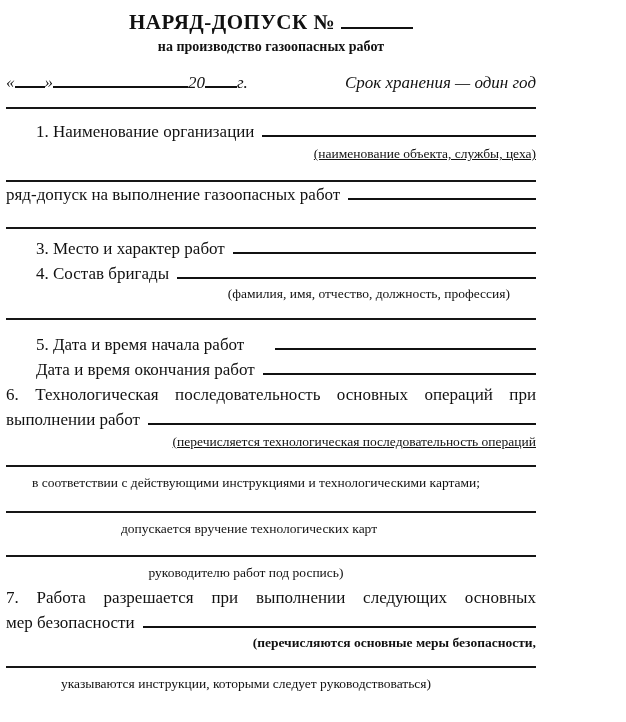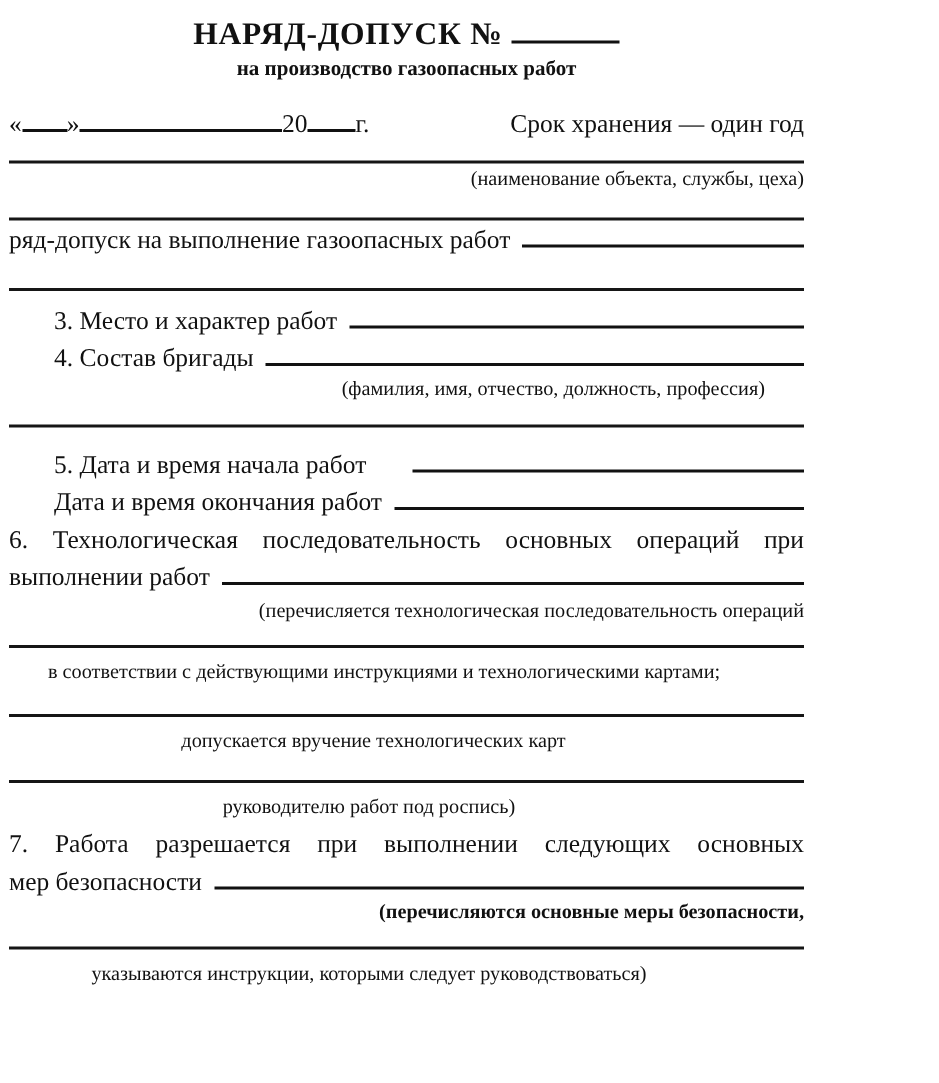--- a/index.html
+++ b/index.html
@@ -37,20 +37,21 @@
     line-height:24px;
   }
   
   .date-row{
     display:flex;
     justify-content:space-between;
     align-items:flex-end;
     margin-top:10px;
     padding:0 2px;
     line-height:22px;
+    font-style:italic;
   }
   .date-left{white-space:nowrap;}
   .blank{
     display:inline-block;
     height:1em;
     border-bottom:2px solid #111;
     vertical-align:baseline;
   }
   .w30{width:30px;}
   .w135{width:135px;}
@@ -90,21 +91,21 @@
     line-height:25px;
     padding:0 2px;
     white-space:nowrap0;
   }
   
   .cap{
     font-size:13.5px;
     line-height:16px;
     padding:0 2px;
   }
-  .cap-right{text-align:right;}
+  .cap-right{text-align:right;text-decoration:underline;}
   .cap-right-pad{text-align:right;padding-right:28px;}
   .cap-left-pad{padding-left:28px;}
   .cap-center-l{text-align:center;padding-right:46px;}
   .cap-center-m{text-align:center;padding-right:52px;}
   .cap-center-r{text-align:right;padding-left:32px;font-weight:bold;}
   .gap2{margin-top:2px;}
   .gap4{margin-top:4px;}
   .gap7{margin-top:7px;}
   .gap8{margin-top:8px;}
   .gap12{margin-top:12px;gap:23px;}
@@ -117,20 +118,24 @@
   <div class="title"><span>НАРЯД-ДОПУСК №</span><span class="blank-title"></span></div>
   <div class="subtitle">на производство газоопасных работ</div>
 
   <div class="date-row">
     <div class="date-left"><span>«</span><span class="blank w30"></span><span>»</span><span class="blank w135"></span><span>20</span><span class="blank w32"></span><span>г.</span></div>
     <div class="date-right">Срок хранения — один год</div>
   </div>
 
   <hr class="rule mt13">
 
+  <div class="fline mt10">
+    <span class="lbl indent">1. Наименование организации</span>
+    <span class="fill"></span>
+  </div>
   <div class="cap cap-right gap2">(наименование объекта, службы, цеха)</div>
 
   <hr class="rule mt18">
 
   <div class="fline">
     <span class="lbl">ряд-допуск на выполнение газоопасных работ</span>
     <span class="fill"></span>
   </div>
 
   <hr class="rule mt20">

